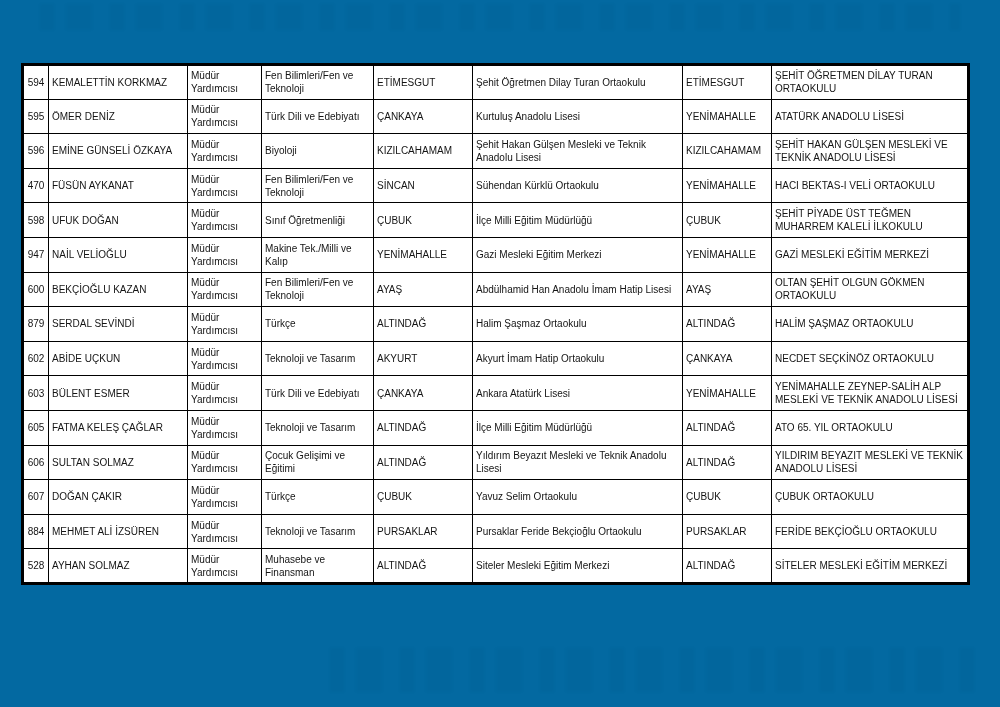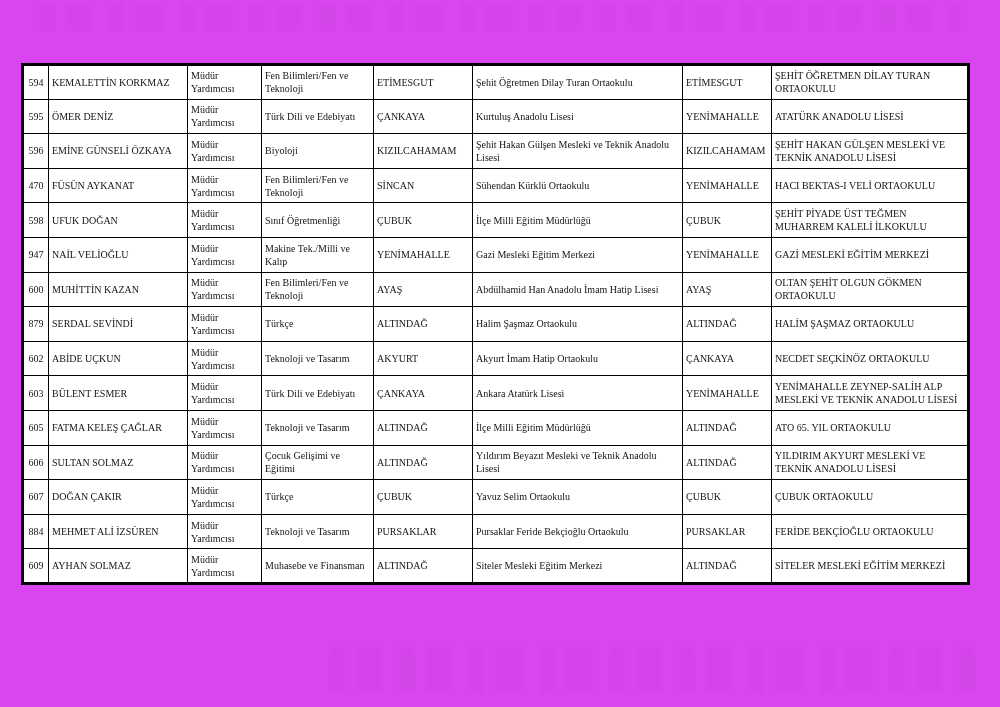--- a/index.html
+++ b/index.html
@@ -11,22 +11,21 @@
     width: 1000px;
     height: 707px;
     position: relative;
     font-family: "Liberation Sans", sans-serif;
     color: #111111;
     overflow: hidden;
   }
   .page {
     position: absolute;
     inset: 0;
-    background: #d946ef;
-    font-family: Liberation Serif, serif;
+    background: #0369a1;
   }
   
   .ghost {
     position: absolute;
     left: 40px;
     right: 40px;
     pointer-events: none;
     background: repeating-linear-gradient(
       90deg,
       rgba(0,0,0,0.022) 0px, rgba(0,0,0,0.022) 14px,
@@ -152,21 +151,21 @@
           <td class="col-name">NAİL VELİOĞLU</td>
           <td class="col-title">Müdür Yardımcısı</td>
           <td class="col-branch">Makine Tek./Milli ve Kalıp</td>
           <td class="col-from_district">YENİMAHALLE</td>
           <td class="col-from_school">Gazi Mesleki Eğitim Merkezi</td>
           <td class="col-to_district">YENİMAHALLE</td>
           <td class="col-to_school">GAZİ MESLEKİ EĞİTİM MERKEZİ</td>
         </tr>
         <tr>
           <td class="col-no">600</td>
-          <td class="col-name">MUHİTTİN KAZAN</td>
+          <td class="col-name">BEKÇİOĞLU KAZAN</td>
           <td class="col-title">Müdür Yardımcısı</td>
           <td class="col-branch">Fen Bilimleri/Fen ve Teknoloji</td>
           <td class="col-from_district">AYAŞ</td>
           <td class="col-from_school">Abdülhamid Han Anadolu İmam Hatip Lisesi</td>
           <td class="col-to_district">AYAŞ</td>
           <td class="col-to_school">OLTAN ŞEHİT OLGUN GÖKMEN ORTAOKULU</td>
         </tr>
         <tr>
           <td class="col-no">879</td>
           <td class="col-name">SERDAL SEVİNDİ</td>
@@ -208,21 +207,21 @@
           <td class="col-to_school">ATO 65. YIL ORTAOKULU</td>
         </tr>
         <tr>
           <td class="col-no">606</td>
           <td class="col-name">SULTAN SOLMAZ</td>
           <td class="col-title">Müdür Yardımcısı</td>
           <td class="col-branch">Çocuk Gelişimi ve Eğitimi</td>
           <td class="col-from_district">ALTINDAĞ</td>
           <td class="col-from_school">Yıldırım Beyazıt Mesleki ve Teknik Anadolu Lisesi</td>
           <td class="col-to_district">ALTINDAĞ</td>
-          <td class="col-to_school">YILDIRIM AKYURT MESLEKİ VE TEKNİK ANADOLU LİSESİ</td>
+          <td class="col-to_school">YILDIRIM BEYAZIT MESLEKİ VE TEKNİK ANADOLU LİSESİ</td>
         </tr>
         <tr>
           <td class="col-no">607</td>
           <td class="col-name">DOĞAN ÇAKIR</td>
           <td class="col-title">Müdür Yardımcısı</td>
           <td class="col-branch">Türkçe</td>
           <td class="col-from_district">ÇUBUK</td>
           <td class="col-from_school">Yavuz Selim Ortaokulu</td>
           <td class="col-to_district">ÇUBUK</td>
           <td class="col-to_school">ÇUBUK ORTAOKULU</td>
@@ -231,21 +230,21 @@
           <td class="col-no">884</td>
           <td class="col-name">MEHMET ALİ İZSÜREN</td>
           <td class="col-title">Müdür Yardımcısı</td>
           <td class="col-branch">Teknoloji ve Tasarım</td>
           <td class="col-from_district">PURSAKLAR</td>
           <td class="col-from_school">Pursaklar Feride Bekçioğlu Ortaokulu</td>
           <td class="col-to_district">PURSAKLAR</td>
           <td class="col-to_school">FERİDE BEKÇİOĞLU ORTAOKULU</td>
         </tr>
         <tr>
-          <td class="col-no">609</td>
+          <td class="col-no">528</td>
           <td class="col-name">AYHAN SOLMAZ</td>
           <td class="col-title">Müdür Yardımcısı</td>
           <td class="col-branch">Muhasebe ve Finansman</td>
           <td class="col-from_district">ALTINDAĞ</td>
           <td class="col-from_school">Siteler Mesleki Eğitim Merkezi</td>
           <td class="col-to_district">ALTINDAĞ</td>
           <td class="col-to_school">SİTELER MESLEKİ EĞİTİM MERKEZİ</td>
         </tr>
       </tbody>
   </table>

